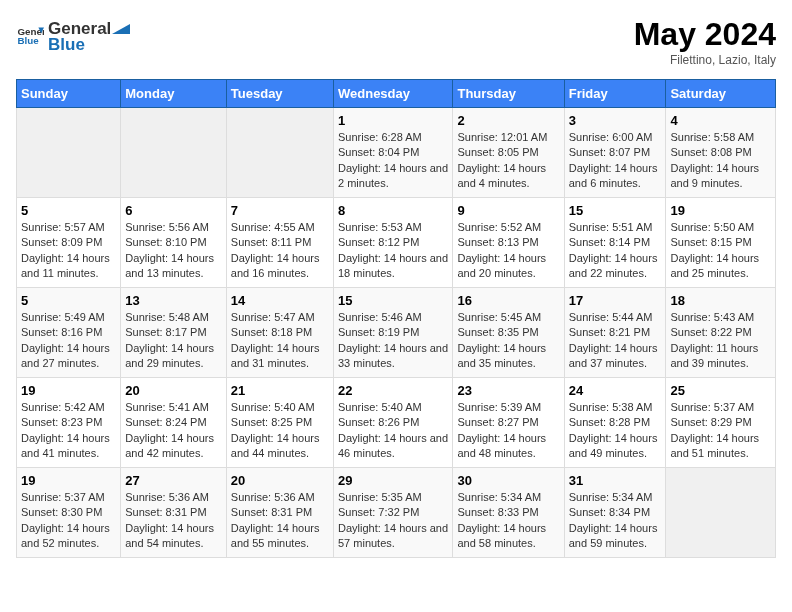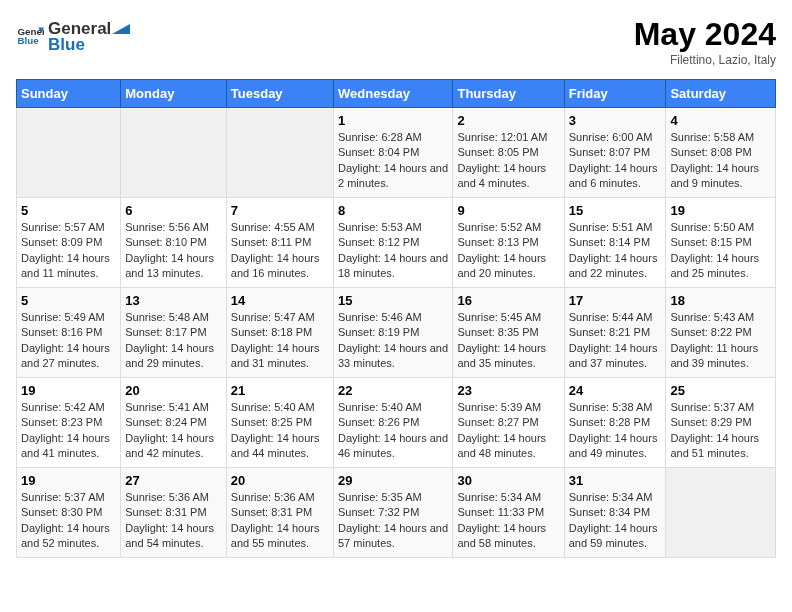--- a/index.html
+++ b/index.html
@@ -362,21 +362,21 @@
         <div class="day-info">
           <span>Sunrise: 5:35 AM</span><br>
           <span>Sunset: 7:32 PM</span><br>
           <span>Daylight: 14 hours and 57 minutes.</span>
         </div>
       </td>
         <td>
         <span class="day-number">30</span>
         <div class="day-info">
           <span>Sunrise: 5:34 AM</span><br>
-          <span>Sunset: 11:33 PM</span><br>
+          <span>Sunset: 8:33 PM</span><br>
           <span>Daylight: 14 hours and 58 minutes.</span>
         </div>
       </td>
         <td>
         <span class="day-number">31</span>
         <div class="day-info">
           <span>Sunrise: 5:34 AM</span><br>
           <span>Sunset: 8:34 PM</span><br>
           <span>Daylight: 14 hours and 59 minutes.</span>
         </div>

